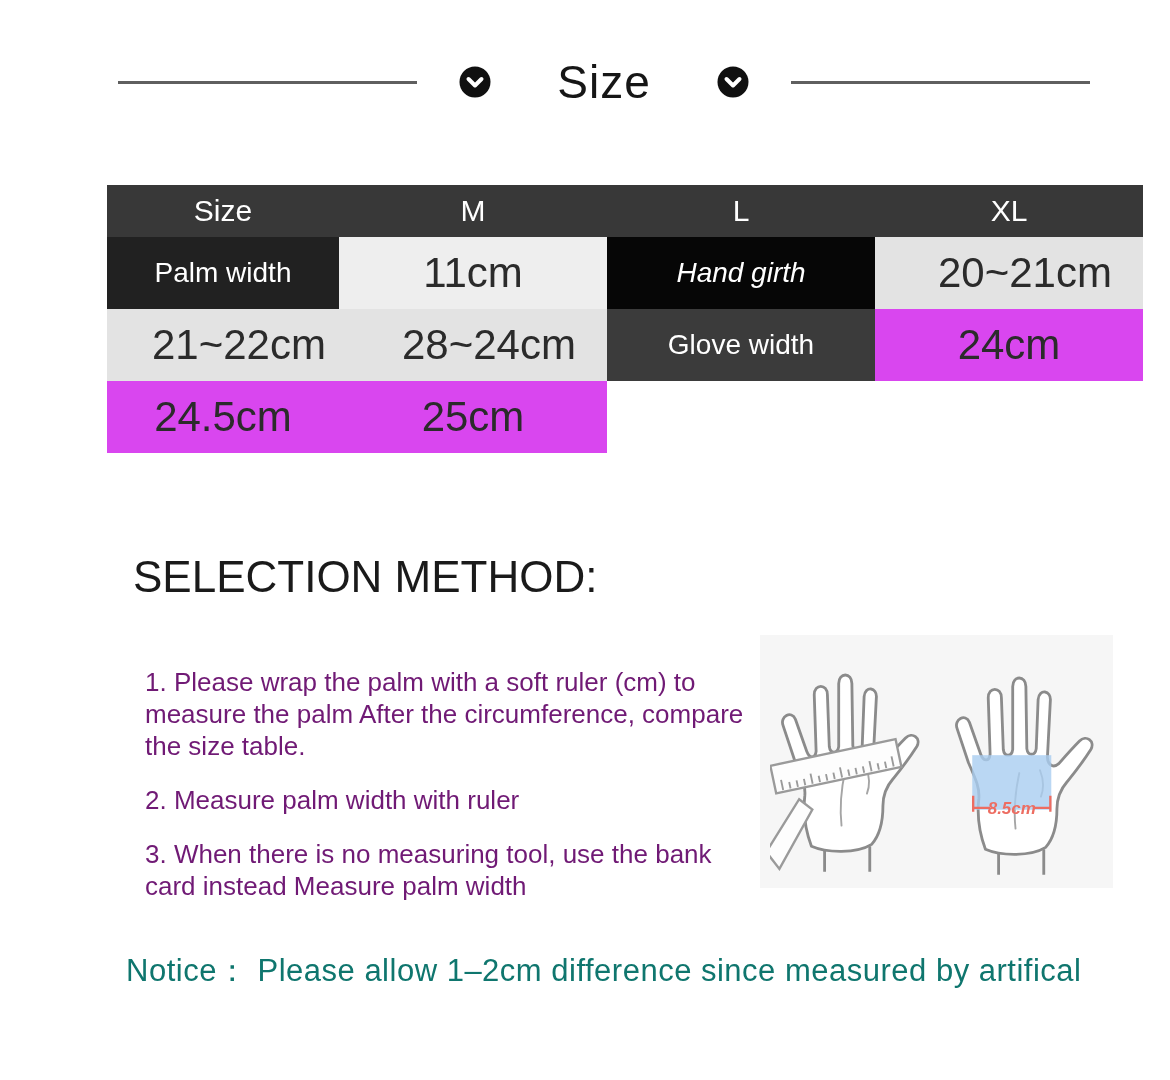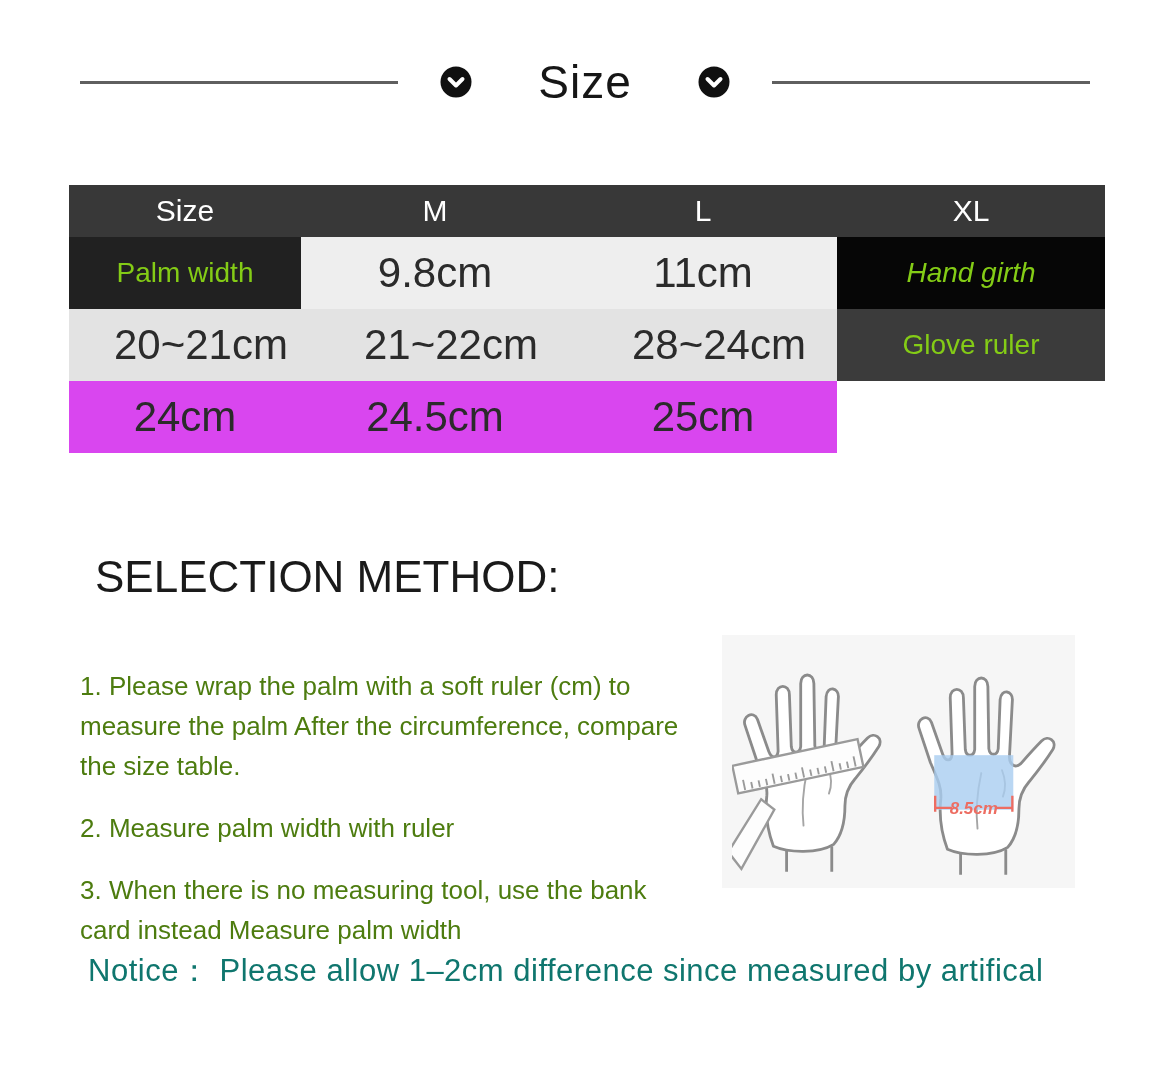--- a/index.html
+++ b/index.html
@@ -1,21 +1,21 @@
 <!DOCTYPE html>
 <html><head>
 <meta charset="utf-8">
 <style>
   html,body{margin:0;padding:0;}
   body{
     width:1170px;height:1080px;background:#ffffff;
     font-family:"Liberation Sans","DejaVu Sans",sans-serif;
     position:relative;overflow:hidden;color:#1c1c1c;
   }
-  .canvas{position:absolute;inset:0;}
+  .canvas{position:absolute;inset:0;margin-left:38px;}
 
   
   .size-header{
     position:absolute;top:60px;left:0;right:0;height:44px;
     display:flex;align-items:center;padding:0 80px;box-sizing:border-box;
   }
   .rule{flex:1;height:3px;background:#5f5f5f;}
   .chev{width:32px;height:32px;flex:0 0 32px;display:block;}
   .chev:first-of-type{margin-left:42px;}
   .chev:last-of-type{margin-right:42px;}
@@ -25,37 +25,37 @@
   }
 
   
   .size-table{
     position:absolute;left:69px;top:185px;width:1036px;
     display:grid;grid-template-columns:232px 268px 268px 268px;
     grid-template-rows:52px 72px 72px 72px;
   }
   .cell{display:flex;align-items:center;justify-content:center;}
   .th{background:#383838;color:#ffffff;font-size:30px;}
-  .rowlabel{color:#84cc16;font-size:28px;}
+  .rowlabel{color:#ffffff;font-size:28px;}
   .rowlabel.r0{background:#212121;}
   .rowlabel.r1{background:#060606;font-style:italic;}
   .rowlabel.r2{background:#3b3b3b;}
   .val{font-size:42px;color:#2b2b2b;}
   .val.r0{background:#eeeeee;}
   .val.r1{background:#e3e3e3;padding-left:32px;}
   .val.r2{background:#d946ef;}
 
   
   .method-heading{
     position:absolute;left:95px;top:552px;margin:0;
     font-size:44px;font-weight:400;color:#1a1a1a;letter-spacing:0;
   }
   .steps{
-    position:absolute;left:80px;top:666px;width:615px;
-    font-size:26px;line-height:40px;color:#4d7c0f;
+    position:absolute;left:107px;top:666px;width:615px;
+    font-size:26px;line-height:32px;color:#701a75;
   }
   .steps p{margin:0 0 22px 0;}
 
   
   .illus-panel{
     position:absolute;left:722px;top:635px;width:353px;height:253px;
     background:#f6f6f6;
     font-style:italic;
   }
   .hand{position:absolute;top:17px;width:160px;height:222px;}
@@ -121,29 +121,28 @@
     <span class="rule"></span>
   </header>
 
   <div class="size-table">
     <div class="cell th">Size</div>
     <div class="cell th">M</div>
     <div class="cell th">L</div>
     <div class="cell th">XL</div>
 
     <div class="cell rowlabel r0">Palm width</div>
-    <div class="cell val r0">9.8cm</div>
     <div class="cell val r0">11cm</div>
 
     <div class="cell rowlabel r1">Hand girth</div>
     <div class="cell val r1">20~21cm</div>
     <div class="cell val r1">21~22cm</div>
     <div class="cell val r1">28~24cm</div>
 
-    <div class="cell rowlabel r2">Glove ruler</div>
+    <div class="cell rowlabel r2">Glove width</div>
     <div class="cell val r2">24cm</div>
     <div class="cell val r2">24.5cm</div>
     <div class="cell val r2">25cm</div>
   </div>
 
   <h2 class="method-heading">SELECTION METHOD:</h2>
 
   <div class="steps">
     <p>1. Please wrap the palm with a soft ruler (cm) to measure the palm After the circumference, compare the size table.</p>
     <p>2. Measure palm width with ruler</p>

